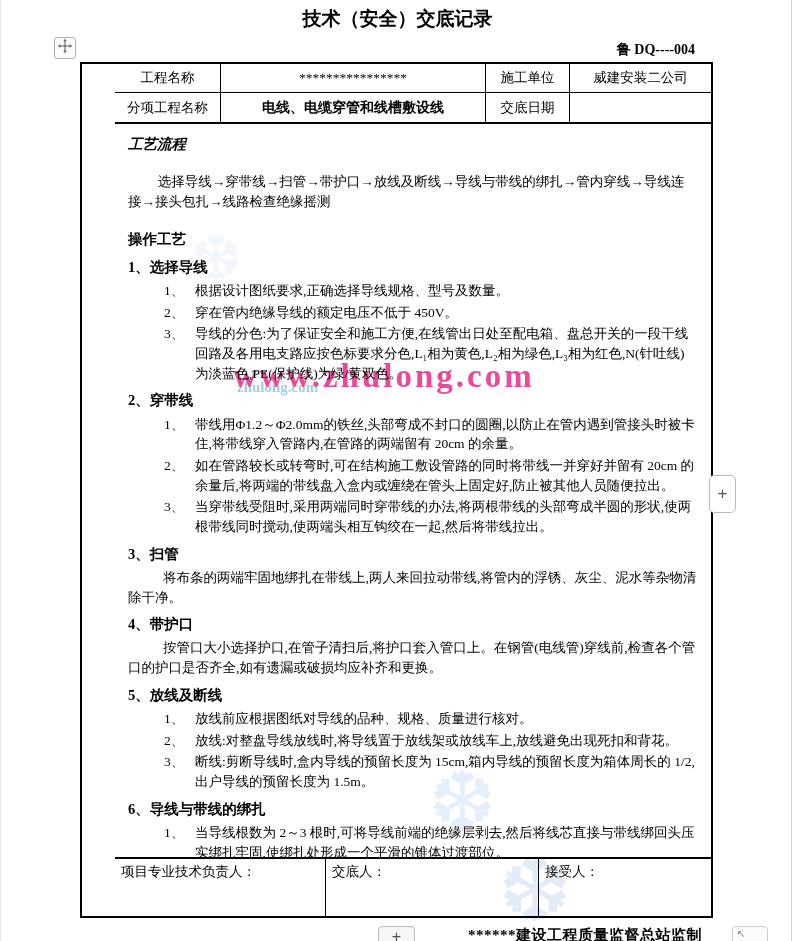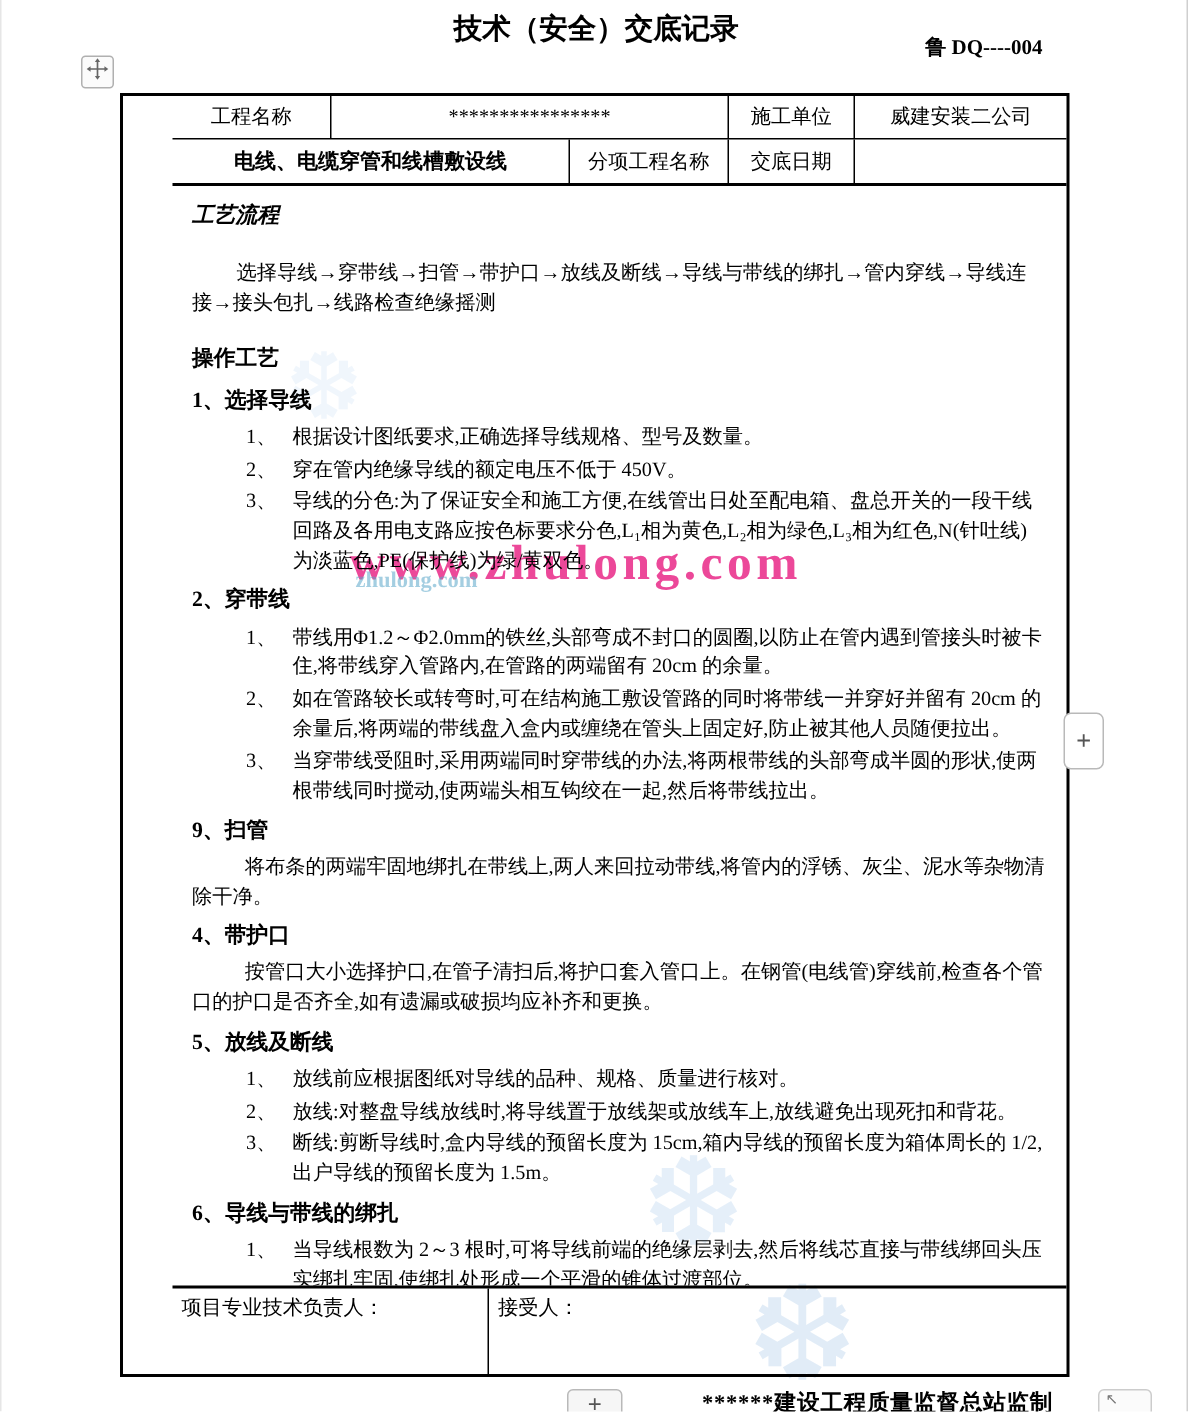--- a/index.html
+++ b/index.html
@@ -17,21 +17,21 @@
     letter-spacing:3px; color:#ec4899; white-space:nowrap; z-index:0; }
   .wm-small { position:absolute; left:237px; top:379px; font-size:15px; font-weight:bold;
     color:rgba(90,165,200,0.55); z-index:0; }
   .wm-flower { position:absolute; color:rgba(175,205,235,0.32); z-index:0; line-height:1; }
   .wm-f1 { left:190px; top:228px; font-size:62px; color:rgba(185,212,240,0.22); }
   .wm-f2 { left:428px; top:762px; font-size:82px; }
   .wm-f3 { left:498px; top:848px; font-size:88px; color:rgba(175,205,235,0.38); }
 
   .page-title { position:absolute; top:6px; left:0; width:795px; text-align:center;
     font-size:19px; font-weight:bold; z-index:2; }
-  .doc-number { position:absolute; top:23px; left:560px; width:135px; text-align:right;
+  .doc-number { position:absolute; top:41px; left:560px; width:135px; text-align:right;
     font-size:14px; font-weight:bold; z-index:2; }
 
   .move-handle { position:absolute; left:54px; top:37px; width:22px; height:22px;
     border:1px solid #b0b0b0; border-radius:3px; background:#fbfbfb;
     display:flex; align-items:center; justify-content:center; z-index:3; }
 
   .doc-table { position:absolute; left:80px; top:62px; width:633px; height:856px;
     border:2px solid #000; display:flex; flex-direction:column; z-index:1; background:transparent;padding-left:33px; }
   .hrow { display:flex; }
   .hrow1 { height:29px; border-bottom:1px solid #000; }
@@ -106,22 +106,22 @@
 <div class="doc-table">
 
   <div class="hrow hrow1">
     <div class="cell c1">工程名称</div>
     <div class="cell c2">****************</div>
     <div class="cell c3">施工单位</div>
     <div class="cell c4">威建安装二公司</div>
   </div>
 
   <div class="hrow hrow2">
+    <div class="cell c1">分项工程名称</div>
     <div class="cell c2 bold">电线、电缆穿管和线槽敷设线</div>
-    <div class="cell c1">分项工程名称</div>
     <div class="cell c3">交底日期</div>
     <div class="cell c4"></div>
   </div>
 
   <div class="content-cell">
     <div class="sec-title flow-title">工艺流程</div>
     <p class="flow-text">选择导线→穿带线→扫管→带护口→放线及断线→导线与带线的绑扎→管内穿线→导线连接→接头包扎→线路检查绝缘摇测</p>
 
     <div class="sec-title op-title">操作工艺</div>
 
@@ -146,21 +146,21 @@
     </div>
     <div class="item">
       <span class="num">2、</span>
       <span>如在管路较长或转弯时,可在结构施工敷设管路的同时将带线一并穿好并留有 20cm 的余量后,将两端的带线盘入盒内或缠绕在管头上固定好,防止被其他人员随便拉出。</span>
     </div>
     <div class="item">
       <span class="num">3、</span>
       <span>当穿带线受阻时,采用两端同时穿带线的办法,将两根带线的头部弯成半圆的形状,使两根带线同时搅动,使两端头相互钩绞在一起,然后将带线拉出。</span>
     </div>
 
-    <div class="sec-title">9、扫管</div>
+    <div class="sec-title">3、扫管</div>
     <p class="para">将布条的两端牢固地绑扎在带线上,两人来回拉动带线,将管内的浮锈、灰尘、泥水等杂物清除干净。</p>
 
     <div class="sec-title">4、带护口</div>
     <p class="para">按管口大小选择护口,在管子清扫后,将护口套入管口上。在钢管(电线管)穿线前,检查各个管口的护口是否齐全,如有遗漏或破损均应补齐和更换。</p>
 
     <div class="sec-title">5、放线及断线</div>
     <div class="item">
       <span class="num">1、</span>
       <span>放线前应根据图纸对导线的品种、规格、质量进行核对。</span>
     </div>
@@ -179,20 +179,21 @@
       <span>当导线根数为 2～3 根时,可将导线前端的绝缘层剥去,然后将线芯直接与带线绑回头压实绑扎牢固,使绑扎处形成一个平滑的锥体过渡部位。</span>
     </div>
     <div class="item">
       <span class="num">1、</span>
       <span></span>
     </div>
   </div>
 
   <div class="sig-row">
     <div class="sig-cell f1">项目专业技术负责人：</div>
+    <div class="sig-cell f2">交底人：</div>
     <div class="sig-cell f3">接受人：</div>
   </div>
 
 </div>
 
 <div class="plus-btn plus-right">
   <span>+</span>
 </div>
 
 <div class="plus-btn plus-bottom">

